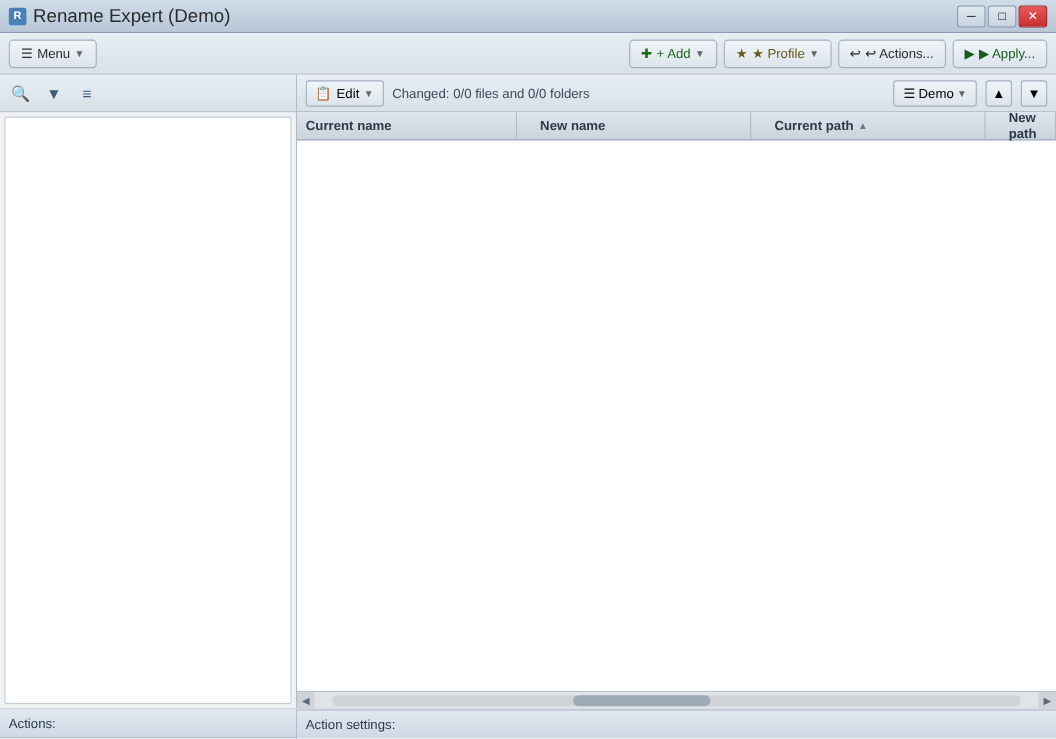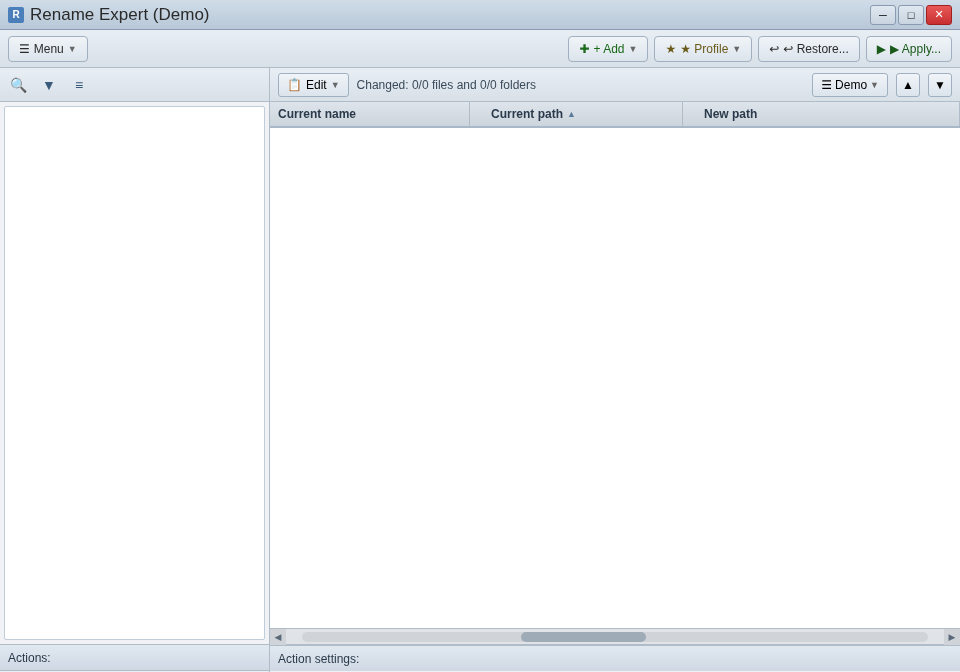--- a/index.html
+++ b/index.html
@@ -315,21 +315,21 @@
     <span>+ Add</span>
     <span class="arrow">▼</span>
   </button>
   <button class="toolbar-btn profile">
     <span>★</span>
     <span>★ Profile</span>
     <span class="arrow">▼</span>
   </button>
   <button class="toolbar-btn restore">
     <span>↩</span>
-    <span>↩ Restore...</span>
+    <span>↩ Actions...</span>
   </button>
   <button class="toolbar-btn apply">
     <span>▶</span>
     <span>▶ Apply...</span>
   </button>
 </div>
 
 <div class="main-content">
 
   <div class="left-panel">
@@ -363,20 +363,23 @@
       </button>
       <button class="nav-btn">
         <span>▼</span>
       </button>
     </div>
 
     <div class="table-header">
       <div class="th th-current-name">
         <span>Current name</span>
       </div>
+      <div class="th th-new-name">
+        <span>New name</span>
+      </div>
       <div class="th th-current-path">
         <span>Current path</span>
         <span class="sort-icon">▲</span>
       </div>
       <div class="th th-new-path">
         <span>New path</span>
       </div>
     </div>
 
     <div class="table-area">

